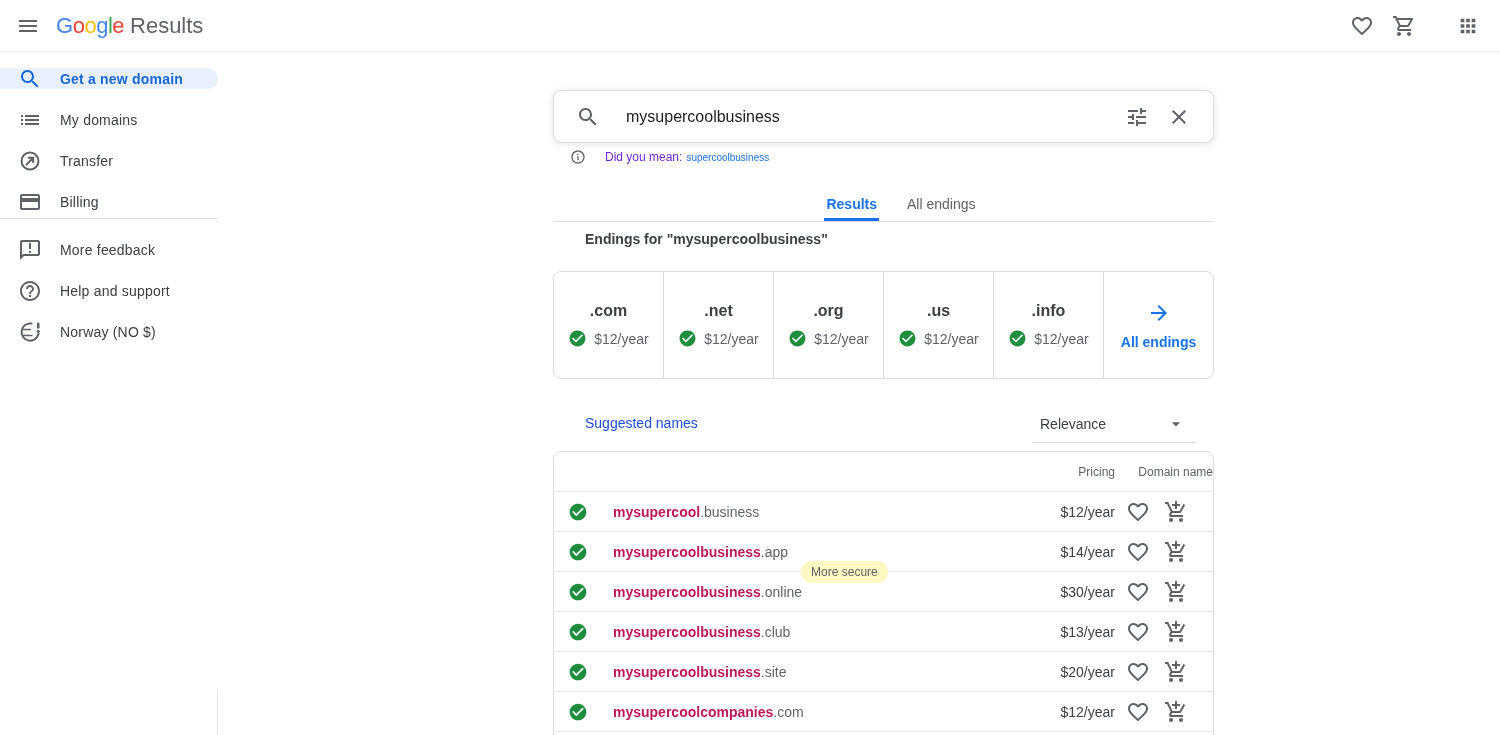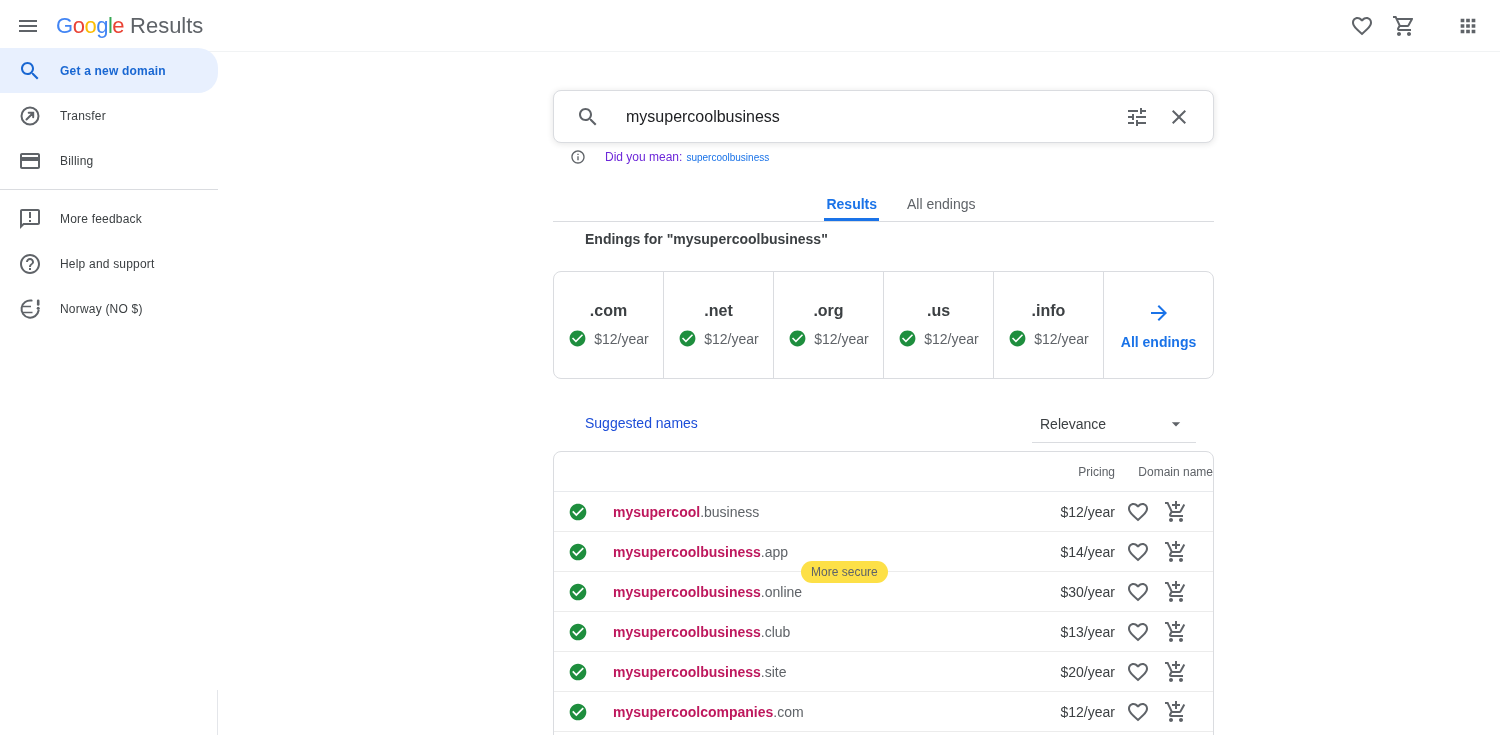--- a/index.html
+++ b/index.html
@@ -26,22 +26,22 @@
   .logo-product { font-size:22px; color:#5f6368; margin-left:6px; font-weight:400; }
   .header-right { margin-left:auto; display:flex; align-items:center; }
   .header-right .icon-btn { width:40px; height:40px; }
   .heart-btn { margin-right:2px; }
   .cart-btn { margin-right:24px; }
   .apps-btn { margin-right:12px; }
 
   
   .sidebar { position:absolute; top:44px; left:0; width:218px; padding-top:4px; }
   .nav-item {
-    height:45px; display:flex; align-items:center; padding-left:18px;
-    font-size:12px; color:#3c4043; cursor:pointer; border-radius:0 20px 20px 0;
+    height:21px; display:flex; align-items:center; padding-left:18px;
+    font-size:14px; color:#3c4043; cursor:pointer; border-radius:0 20px 20px 0;margin-top:20px;
   }
   .nav-item .nav-icon { width:24px; height:24px; flex:0 0 24px; }
   .nav-item .nav-label { margin-left:18px; letter-spacing:.2px; }
   .nav-item.selected { background:#e8f0fe; color:#1967d2; font-weight:700; }
   .sidebar-divider { border-top:1px solid #dadce0; margin:6px 0; }
   .drawer-edge { position:absolute; left:217px; top:690px; width:1px; height:45px; background:#e4e6ea; }
 
   
   .main { position:absolute; left:553px; top:44px; width:661px; height:691px; }
 
@@ -103,21 +103,21 @@
   }
   .table-header { height:40px; display:flex; align-items:center; position:relative; border-bottom:1px solid #e8eaed;justify-content:flex-end; }
   .th-domain { margin-left:59px; font-size:12px; color:#5f6368; }
   .th-pricing { position:absolute; right:98px; font-size:12px; color:#5f6368; }
   .result-row { height:40px; display:flex; align-items:center; border-bottom:1px solid #ececec; cursor:pointer; }
   .row-check { margin-left:14px; flex:0 0 20px; }
   .row-domain { margin-left:25px; font-size:14px; }
   .row-sld { color:#be185d; font-weight:700; }
   .row-tld { color:#5f6368; font-weight:400; }
   .row-badge {
-    margin-left:13px; background:#fde047; color:#5f6368; font-size:12px;
+    margin-left:13px; background:#fef9c3; color:#5f6368; font-size:12px;
     padding:4px 10px; border-radius:11px; white-space:nowrap;margin-top:40px;
   }
   .row-right { margin-left:auto; display:flex; align-items:center; padding-right:25px; }
   .row-price { min-width:70px; text-align:right; font-size:14px; color:#3c4043; }
   .row-right .icon-btn.fav { margin-left:11px; }
   .row-right .icon-btn.add { margin-left:14px; }
 </style>
 </head>
 <body>
 
@@ -162,20 +162,28 @@
   <div class="nav-item selected">
     <span class="nav-icon">
       <svg width="24" height="24" viewBox="0 0 24 24" fill="#1967d2">
           <path d="M15.5 14h-.79l-.28-.27C15.41 12.59 16 11.11 16 9.5 16 5.91 13.09 3 9.5 3S3 5.91 3 9.5 5.91 16 9.5 16c1.61 0 3.09-.59 4.23-1.57l.27.28v.79l5 4.99L20.49 19l-4.99-5zm-6 0C7.01 14 5 11.99 5 9.5S7.01 5 9.5 5 14 7.01 14 9.5 11.99 14 9.5 14z"></path>
         </svg>
     </span>
     <span class="nav-label">Get a new domain</span>
   </div>
   <div class="nav-item">
     <span class="nav-icon">
+      <svg width="24" height="24" viewBox="0 0 24 24" fill="#5f6368">
+          <path d="M3 13h2v-2H3v2zm0 4h2v-2H3v2zm0-8h2V7H3v2zm4 4h14v-2H7v2zm0 4h14v-2H7v2zM7 7v2h14V7H7z"></path>
+        </svg>
+    </span>
+    <span class="nav-label">My domains</span>
+  </div>
+  <div class="nav-item">
+    <span class="nav-icon">
       <svg width="24" height="24" viewBox="0 0 24 24" fill="none" stroke="#5f6368" stroke-width="2">
           <circle cx="12" cy="12" r="8.5"></circle>
           <path d="M8.5 15.5 L14.8 9.2 M10.7 8.8 H15.2 V13.3" stroke-linecap="round"></path>
         </svg>
     </span>
     <span class="nav-label">Transfer</span>
   </div>
   <div class="nav-item">
     <span class="nav-icon">
       <svg width="24" height="24" viewBox="0 0 24 24" fill="#5f6368">

